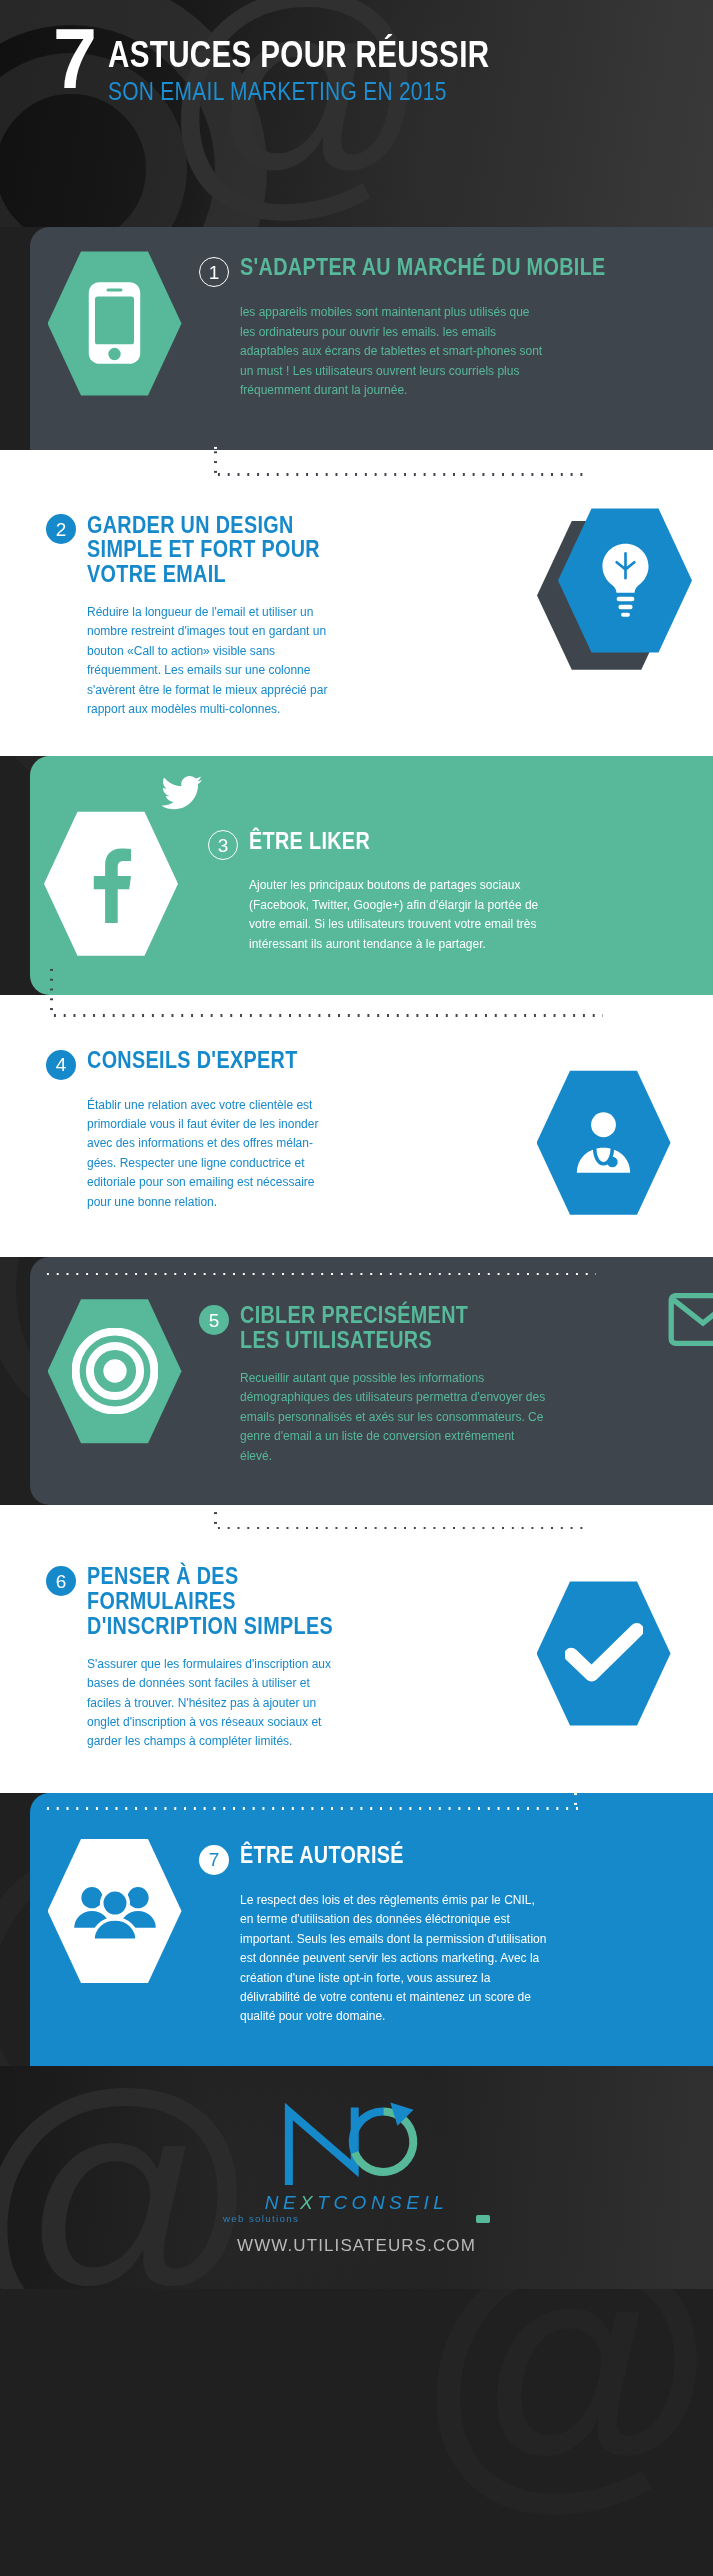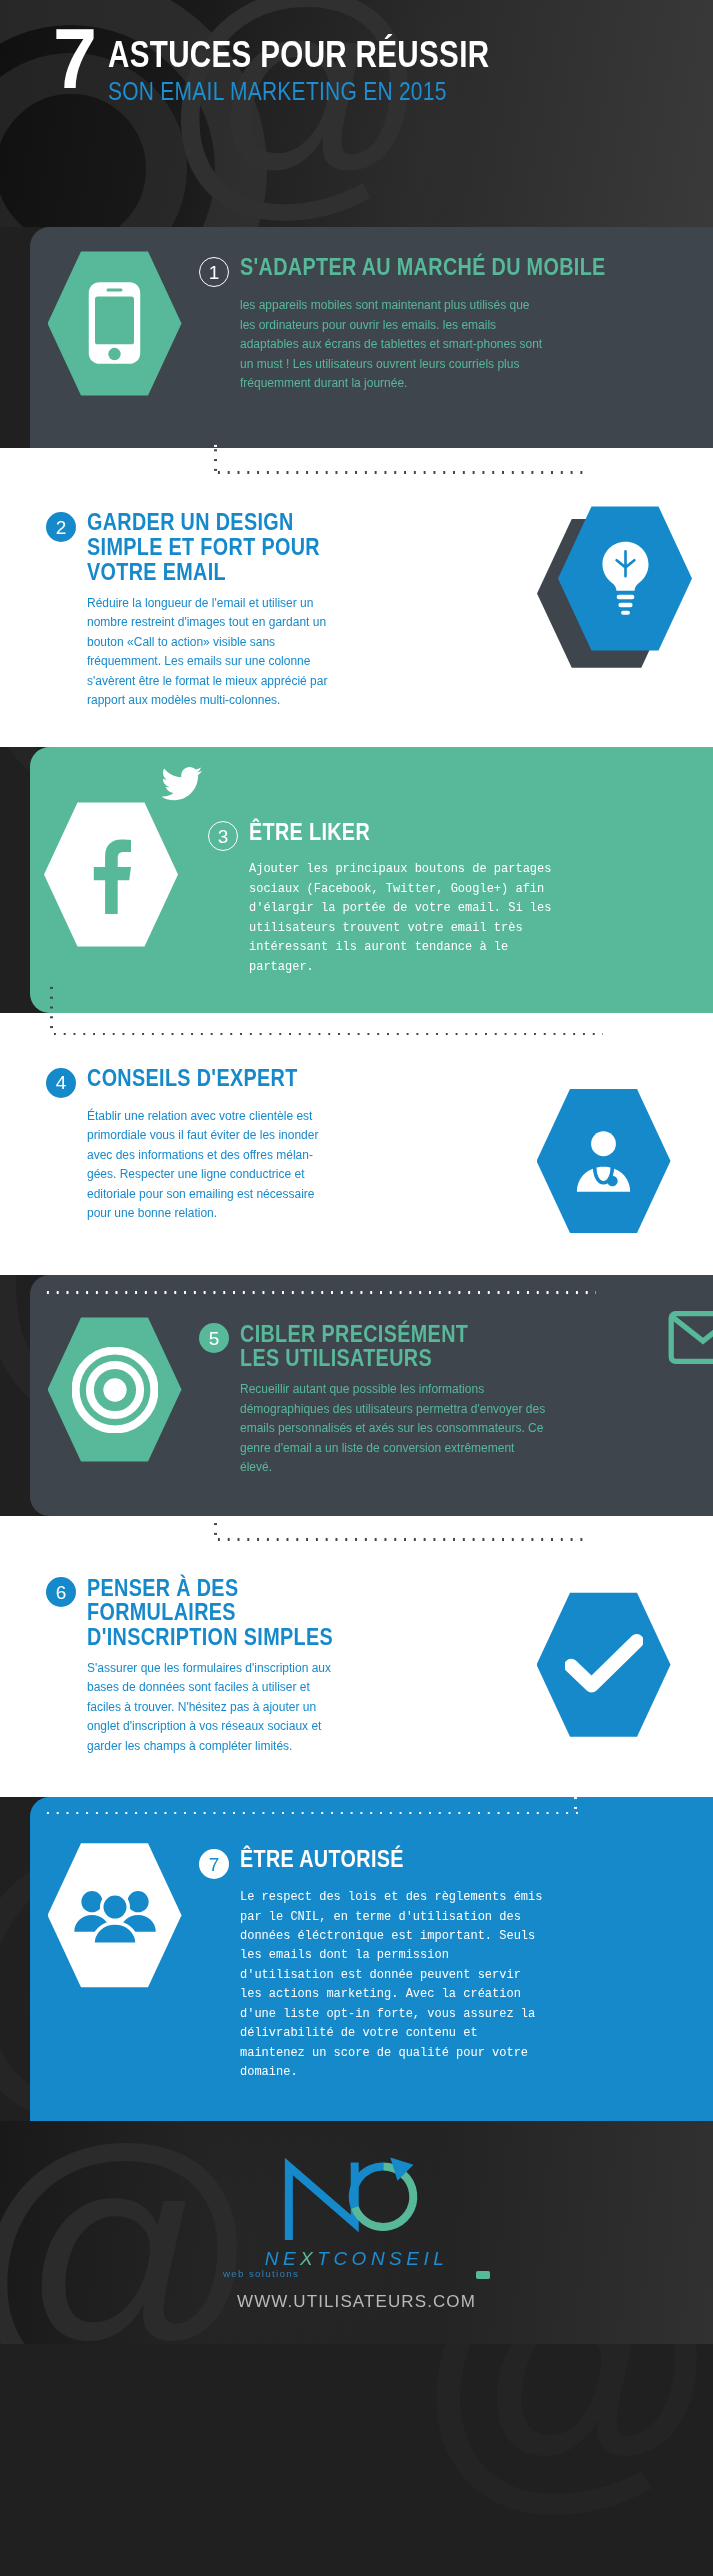--- a/index.html
+++ b/index.html
@@ -102,22 +102,22 @@
   .headline.teal  { color:#57b99a; }
   .headline.blue  { color:#1689cb; }
   .headline.white { color:#ffffff; }
 
   .body {
     font-size:12px; line-height:1.62; margin-top:9px; max-width:348px;
     font-family:"Liberation Sans",sans-serif;
   }
   .body.teal  { color:#57b99a; }
   .body.blue  { color:#1689cb; }
-  .body.white { color:#ffffff;font-family:Liberation Mono, monospace; }
-  .body.indent { padding-left:41px; }
+  .body.white { color:#ffffff; }
+  .body.indent { padding-left:41px;margin-top:16px; }
 
   
   .dots { position:absolute; z-index:5; pointer-events:none; }
   .dots.h {
     height:2.7px; background-image:radial-gradient(circle, #ffffff 1.2px, rgba(0,0,0,0) 1.4px);
     background-size:9.8px 2.7px; background-repeat:repeat-x;
   }
   .dots.h.dk { background-image:radial-gradient(circle, #3e454d 1.2px, rgba(0,0,0,0) 1.4px); }
   .dots.v {
     width:2.7px; background-image:radial-gradient(circle, #ffffff 1.2px, rgba(0,0,0,0) 1.4px);

